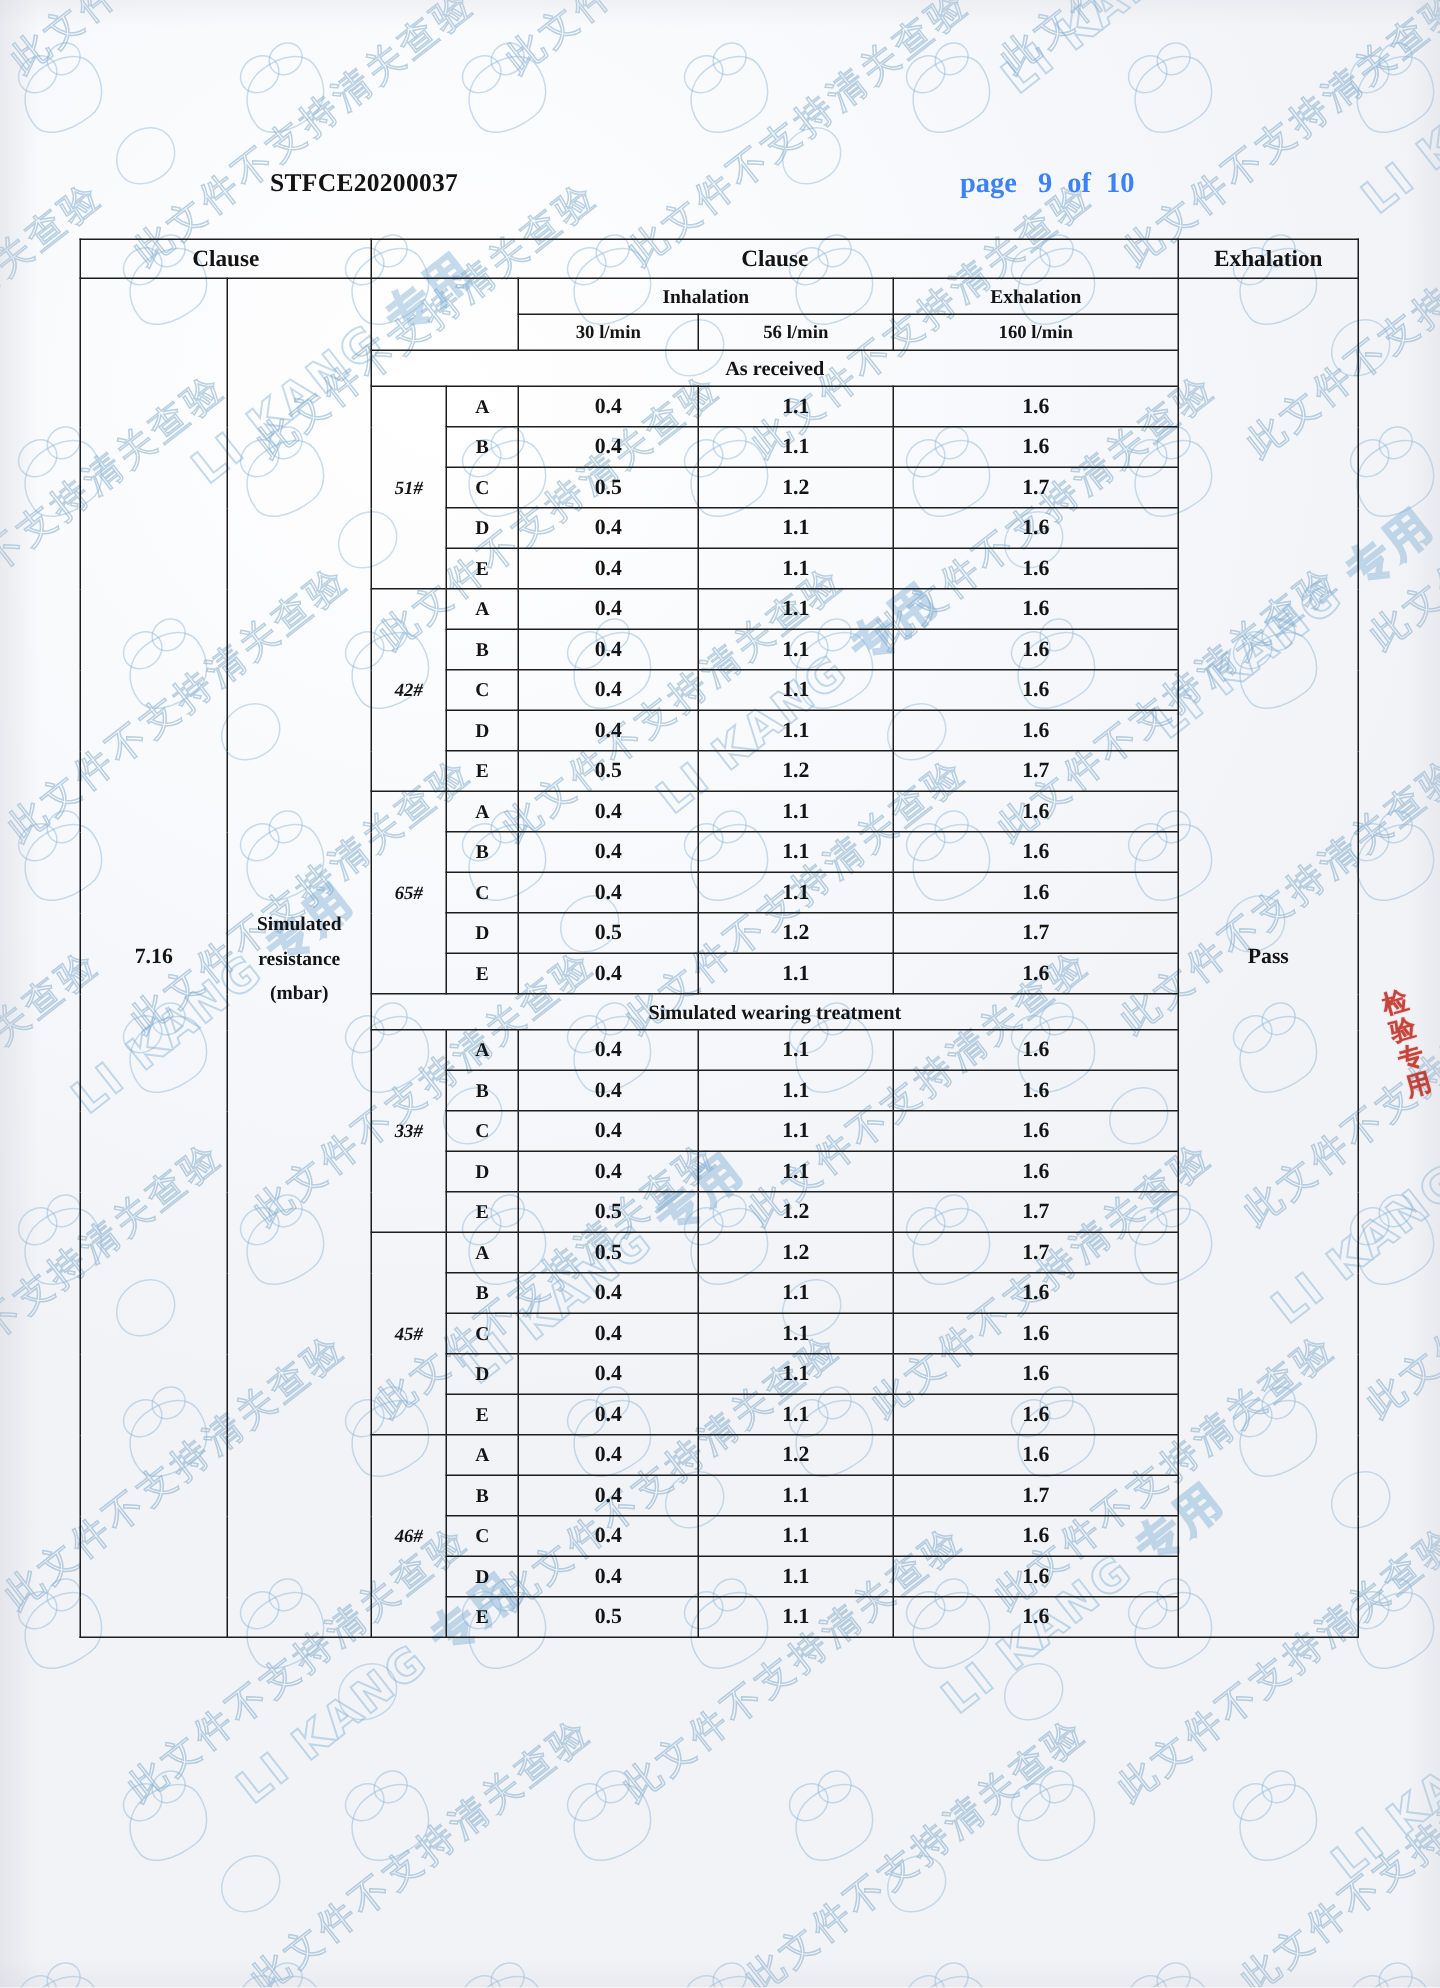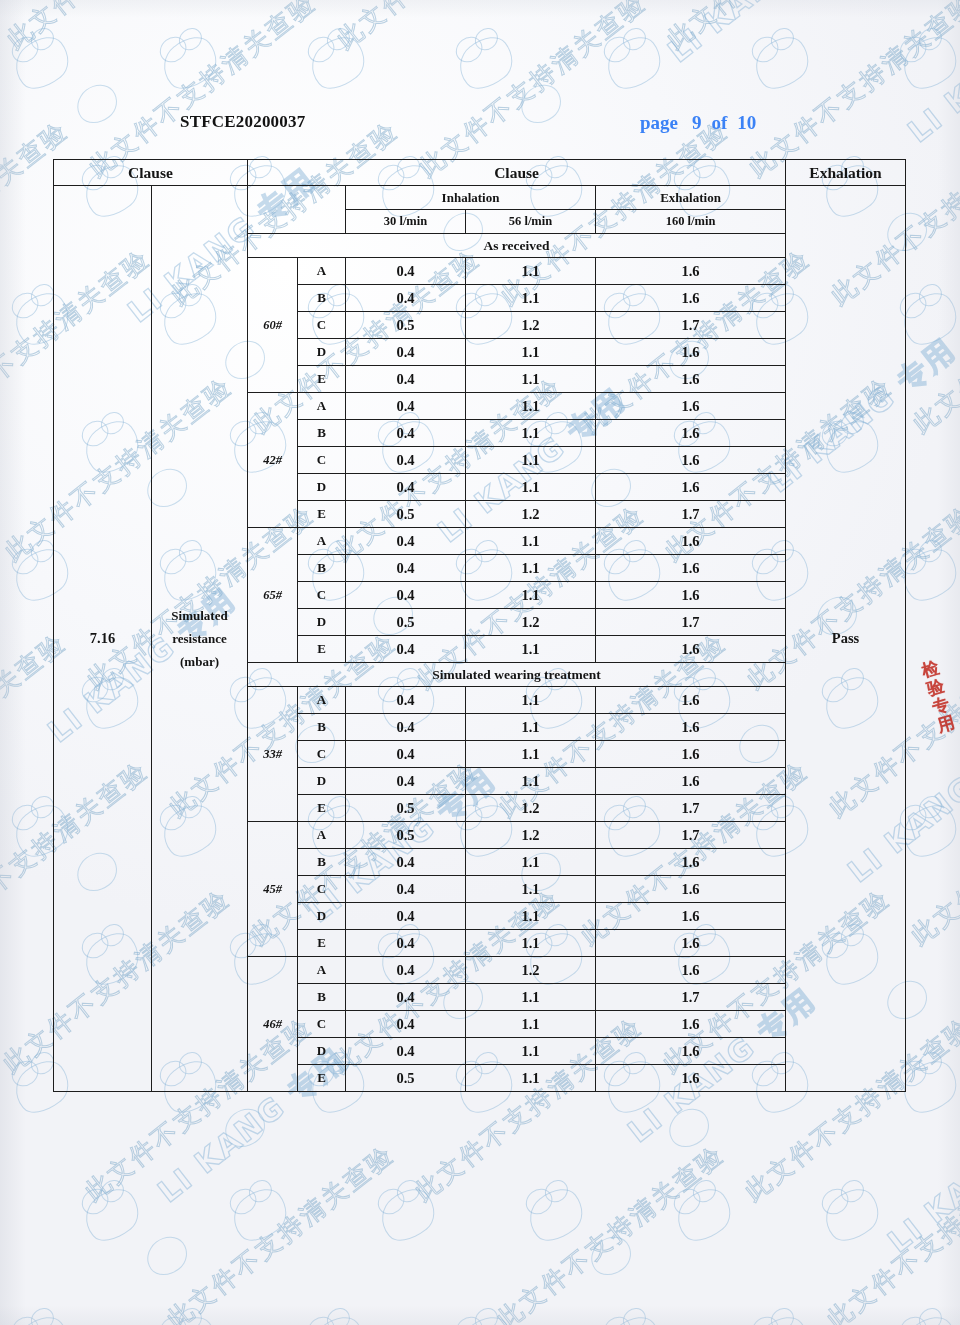--- a/index.html
+++ b/index.html
@@ -362,21 +362,21 @@
       </tr>
       <tr>
         <td class="flowhdr">30 l/min</td>
         <td class="flowhdr">56 l/min</td>
         <td class="flowhdr">160 l/min</td>
       </tr>
       <tr class="section-row">
         <td colspan="5">As received</td>
       </tr>
       <tr>
-        <td class="grp" rowspan="5">60#</td>
+        <td class="grp" rowspan="5">51#</td>
         <td class="ltr">A</td>
         <td class="val">0.4</td>
         <td class="val">1.1</td>
         <td class="val">1.6</td>
       </tr>
       <tr>
         <td class="ltr">B</td>
         <td class="val">0.4</td>
         <td class="val">1.1</td>
         <td class="val">1.6</td>

